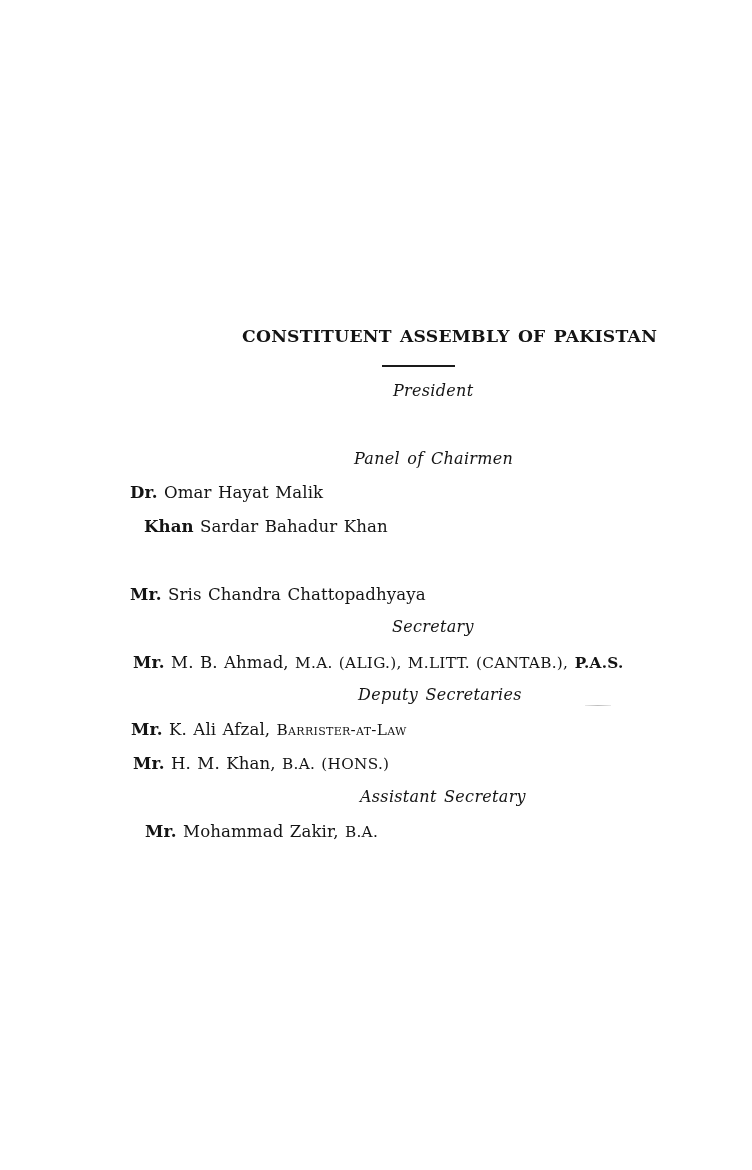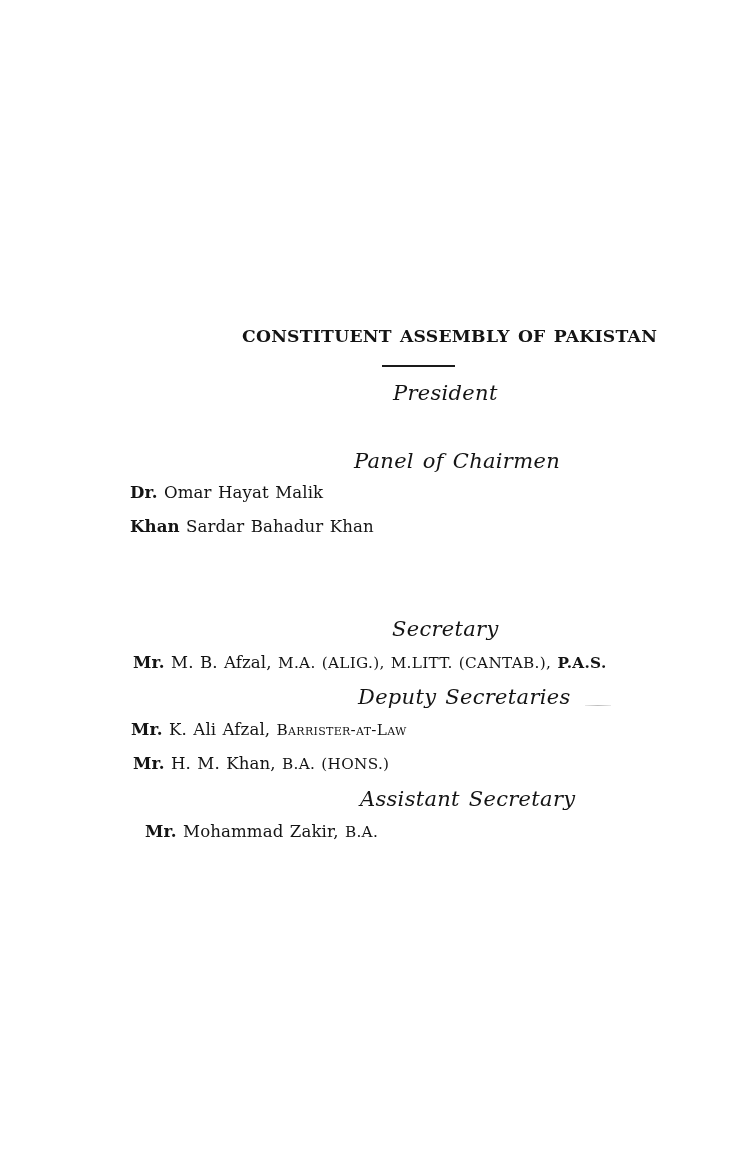--- a/index.html
+++ b/index.html
@@ -34,21 +34,21 @@
     word-spacing: 2px;
   }
   .rule {
     position: absolute;
     height: 1.6px;
     background: #1a1a1a;
   }
   .heading {
     font-family: "DejaVu Serif", "Liberation Serif", serif;
     font-style: italic;
-    font-size: 21px;
+    font-size: 16px;
     letter-spacing: 0.3px;
     word-spacing: 2px;
   }
   .entry {
     font-family: "DejaVu Serif", "Liberation Serif", serif;
     font-size: 16.6px;
     letter-spacing: 0.1px;
     word-spacing: 1px;
   }
   .entry .prefix {
@@ -84,32 +84,36 @@
   <div class="abs heading" style="left:393px; top:383px;">President</div>
 
 
   <div class="abs heading" style="left:354px; top:451px;">Panel of Chairmen</div>
 
   <div class="abs entry" style="left:130px; top:484px;text-align:center;">
     <span class="prefix">Dr.</span>
     <span>Omar Hayat Malik</span>
   </div>
 
-  <div class="abs entry" style="left:130px; top:518px;">
+  <div class="abs entry" style="left:144px; top:518px;">
     <span class="prefix">Khan</span>
     <span>Sardar Bahadur Khan</span>
   </div>
 
 
+  <div class="abs entry" style="left:130px; top:586px;">
+    <span class="prefix">Mr.</span>
+    <span>Sris Chandra Chattopadhyaya</span>
+  </div>
 
   <div class="abs heading" style="left:392px; top:619px;">Secretary</div>
 
   <div class="abs entry" style="left:133px; top:654px;">
     <span class="prefix">Mr.</span>
-    <span>M. B. Afzal,</span>
+    <span>M. B. Ahmad,</span>
     <span class="sc">M.A. (ALIG.), M.LITT. (CANTAB.),</span>
     <span class="sc-bold">P.A.S.</span>
   </div>
 
   <div class="abs heading" style="left:358px; top:687px;">Deputy Secretaries</div>
 
   <div class="artifact" style="left:585px; top:705px; width:26px;"></div>
 
   <div class="abs entry" style="left:131px; top:721px;">
     <span class="prefix">Mr.</span>

